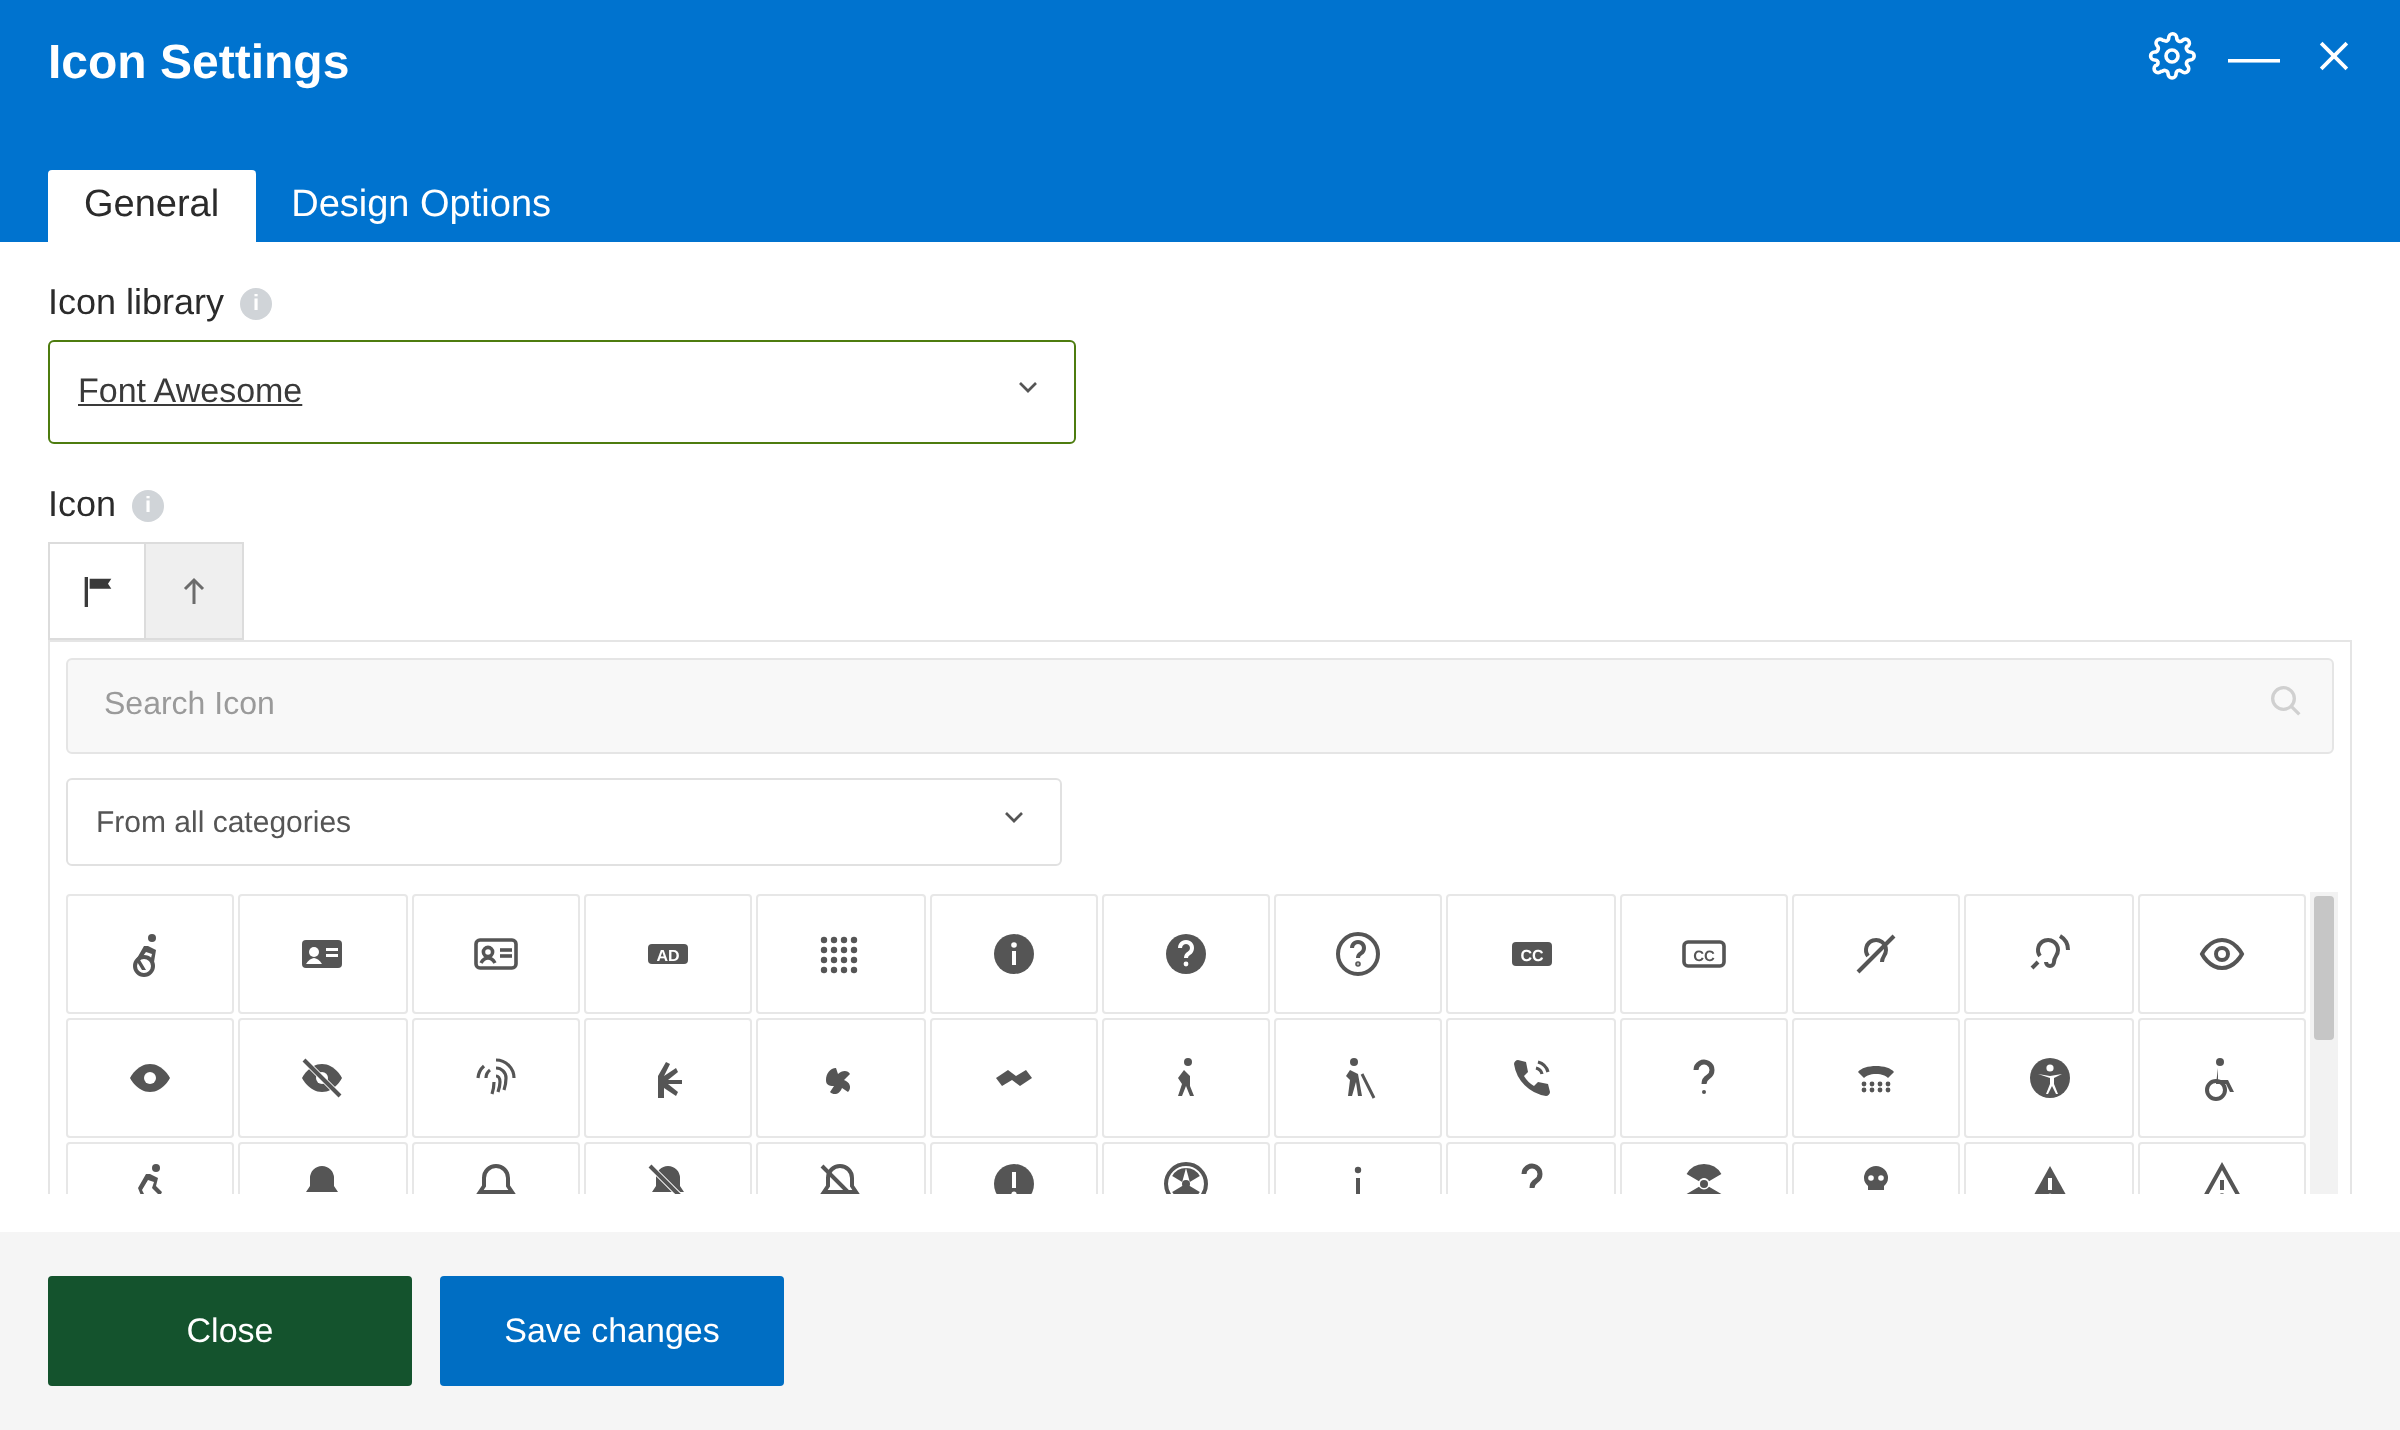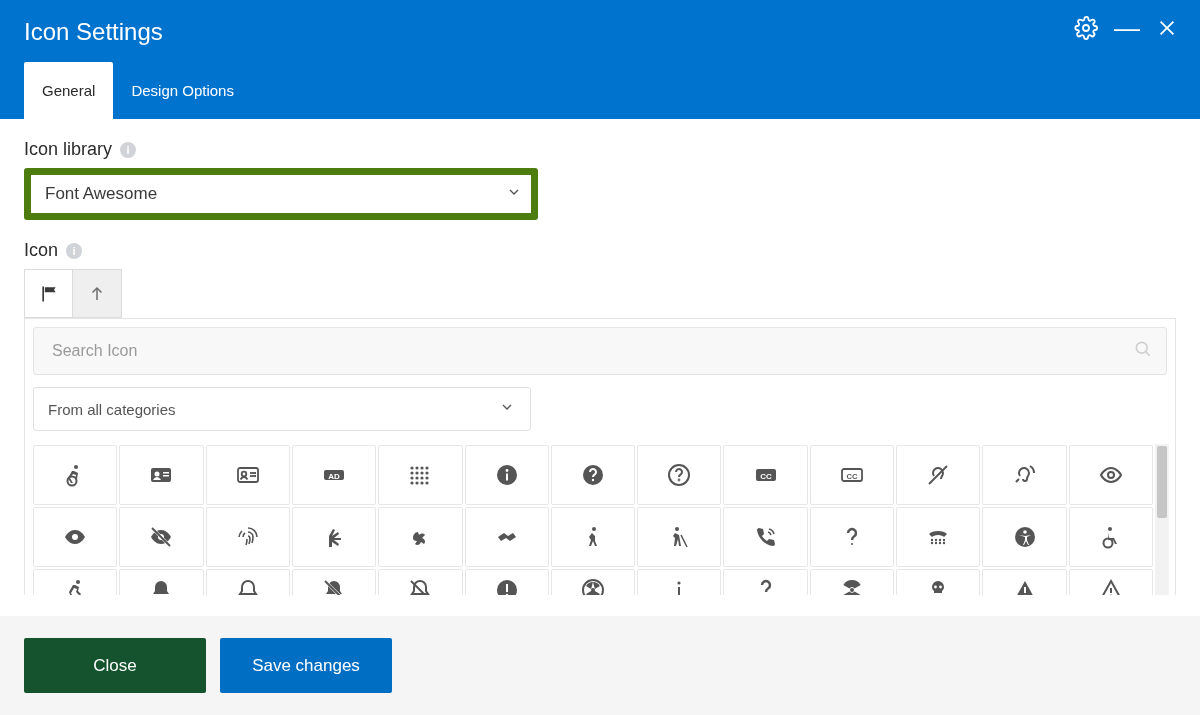--- a/index.html
+++ b/index.html
@@ -1,28 +1,28 @@
 <!DOCTYPE html>
 <html><head>
 <meta charset="utf-8">
 <style>
   *{box-sizing:border-box;margin:0;padding:0;font-family:"Segoe UI","Helvetica Neue",Arial,sans-serif;}
   body{background:#fff;width:1200px;height:715px;overflow:hidden;}
   .modal-header{background:#0073cf;color:#fff;padding:18px 24px 0 24px;position:relative;}
-  .modal-title{font-size:24px;font-weight:400;margin-bottom:16px;}
+  .modal-title{font-size:24px;font-weight:700;margin-bottom:16px;}
   .header-controls{position:absolute;top:16px;right:22px;display:flex;align-items:center;gap:16px;}
   .header-controls span{display:inline-flex;cursor:pointer;}
   .tabs{display:flex;}
-  .tab{padding:20px 18px;font-size:15px;color:#fff;background:transparent;cursor:pointer;border-top-left-radius:2px;border-top-right-radius:2px;}
+  .tab{padding:7px 18px;font-size:19px;color:#fff;background:transparent;cursor:pointer;border-top-left-radius:2px;border-top-right-radius:2px;margin-top:23px;}
   .tab.active{background:#fff;color:#2b2b2b;}
   .modal-body{padding:16px 24px 0 24px;background:#fff;height:476px;overflow:hidden;}
   .field-label{font-size:18px;color:#2b2b2b;margin:4px 0 8px 0;display:flex;align-items:center;gap:8px;text-align:right;}
   .info-dot{width:16px;height:16px;border-radius:50%;background:#d0d4d8;color:#fff;display:inline-flex;align-items:center;justify-content:center;font-size:11px;font-weight:bold;}
   .select-wrap{position:relative;width:514px;max-width:100%;margin-bottom:20px;}
-  .select{width:100%;height:52px;border:7px solid #4d7c0f;border-radius:3px;padding:0 42px 0 14px;font-size:17px;color:#3a3a3a;background:#fff;appearance:none;cursor:pointer;}
+  .select{width:100%;height:52px;border:1px solid #4d7c0f;border-radius:3px;padding:0 42px 0 14px;font-size:17px;color:#3a3a3a;background:#fff;appearance:none;cursor:pointer;text-decoration:underline;}
   .select-chevron{position:absolute;right:16px;top:50%;transform:translateY(-50%);pointer-events:none;}
   .icon-tabs{display:flex;}
   .icon-tab{width:49px;height:49px;border:1px solid #dcdcdc;display:flex;align-items:center;justify-content:center;background:#fff;cursor:pointer;}
   .icon-tab + .icon-tab{border-left:none;}
   .icon-tab.inactive{background:#efefef;}
   .icon-picker{border:1px solid #e5e5e5;border-top-left-radius:0;padding:8px;}
   .search-wrap{position:relative;margin-bottom:12px;}
   .search-input{width:100%;height:48px;border:1px solid #e5e5e5;background:#f8f8f8;border-radius:3px;font-size:16px;padding:0 44px 0 18px;color:#444;}
   .search-input::placeholder{color:#9a9a9a;}
   .search-glass{position:absolute;right:14px;top:50%;transform:translateY(-50%);}

